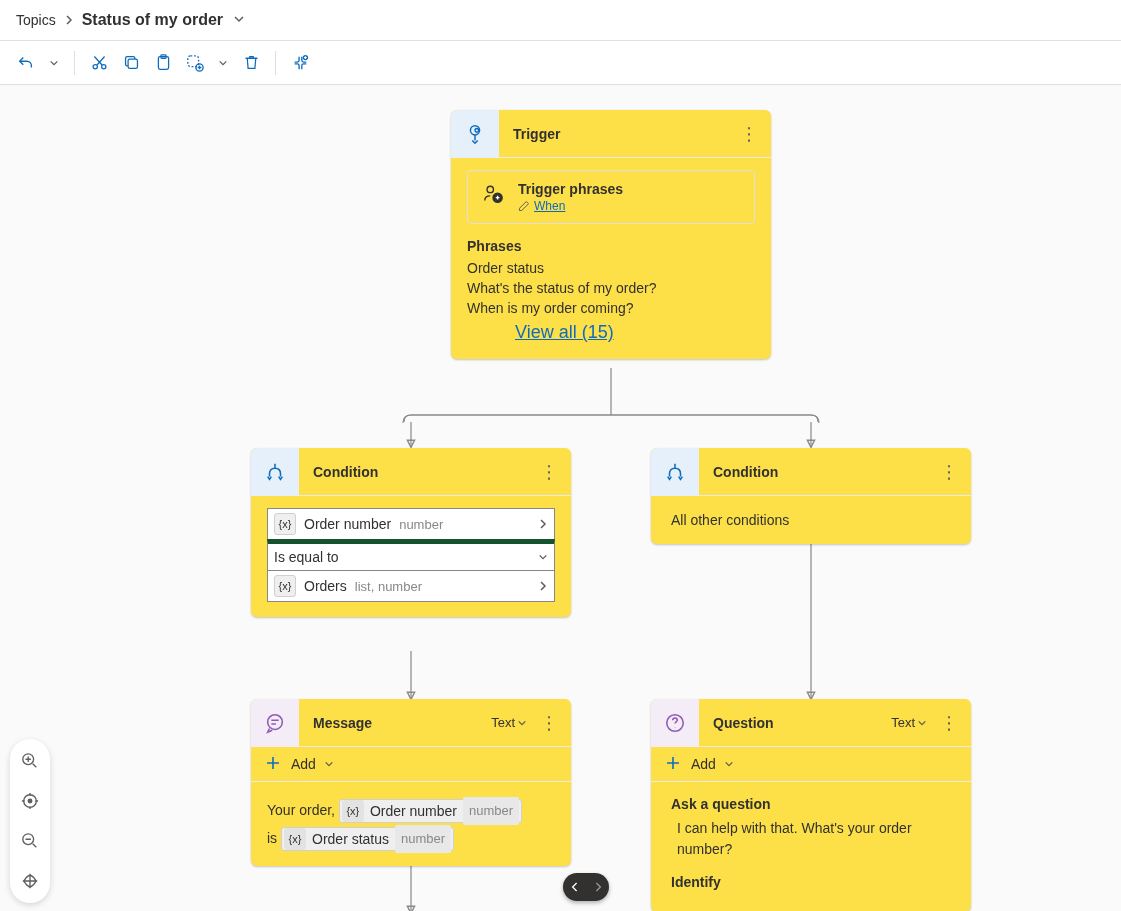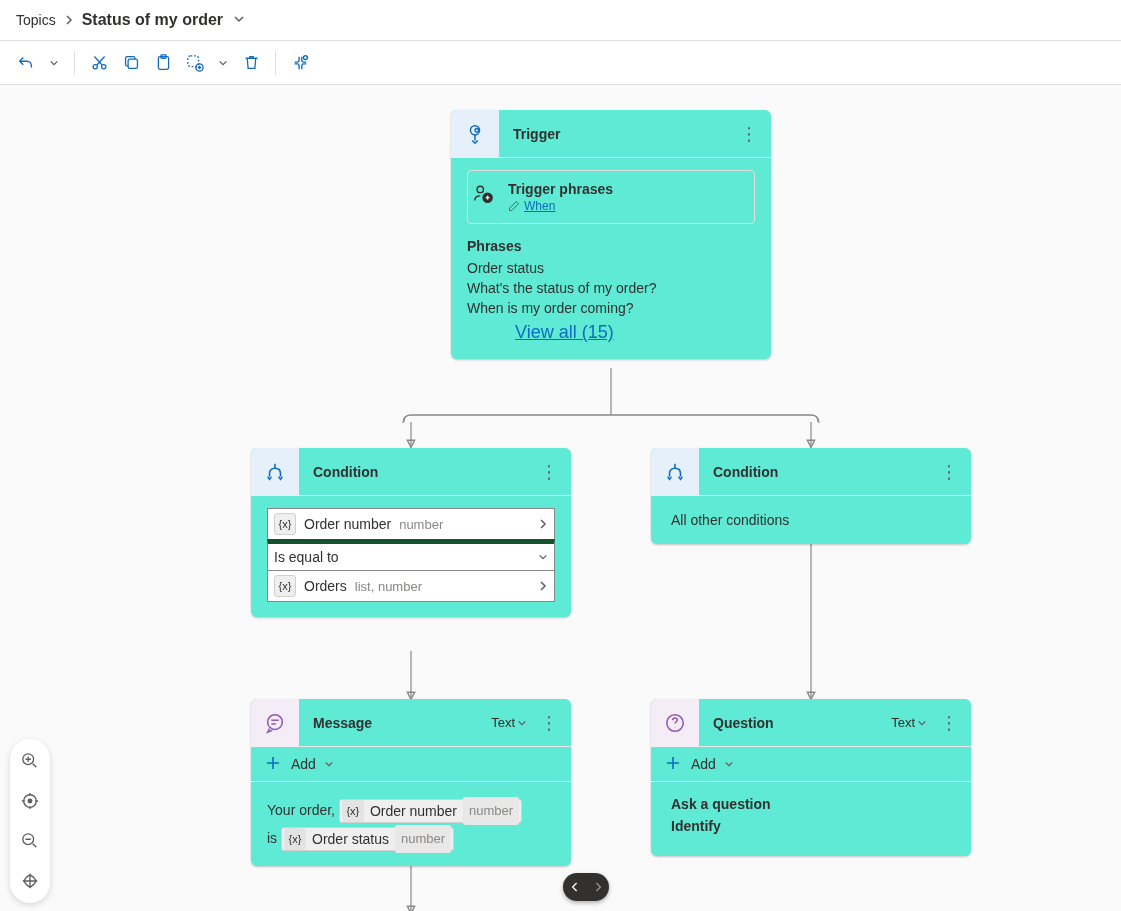--- a/index.html
+++ b/index.html
@@ -62,21 +62,21 @@
     position: absolute;
     top: 85px; left: 0; right: 0; bottom: 0;
     background: #fafafa;
     overflow: hidden;
   }
   
   
   .node {
     position: absolute;
     width: 320px;
-    background: #5eead4;
+    background: #fde047;
     border-radius: 6px;
     box-shadow: 0 1px 3px rgba(0,0,0,.08), 0 1px 2px rgba(0,0,0,.15);
   }
   .node-header {
     display: flex;
     align-items: center;
     height: 48px;
     padding: 0 12px 0 0;
     border-bottom: 1px solid #edebe9;
   }
@@ -111,21 +111,21 @@
     cursor: pointer;
   }
   .type-tag svg { margin-left: 2px; }
   .node-body { padding: 12px 16px 16px; }
   
   
   .trigger-icon { background: #e5f0fb; }
   .trigger-phrases-box {
     border: 1px solid #e1dfdd;
     border-radius: 4px;
-    padding: 10px 4px;
+    padding: 10px 14px;
     display: flex;
     align-items: flex-start;
     gap: 12px;
   }
   .tpb-icon { flex: 0 0 24px; margin-top: 2px; }
   .tpb-title { font-weight: 600; font-size: 14px; }
   .tpb-edit { font-size: 12px; display: flex; align-items: center; gap: 4px; margin-top: 2px; }
   .tpb-edit svg { color: #605e5c; }
   .phrases-label { font-weight: 600; margin-top: 14px; margin-bottom: 4px; }
   .phrase-item { padding: 2px 0; font-size: 14px; color: #323130; }
@@ -527,20 +527,21 @@
             <path d="M8 2v12M2 8h12" stroke="#0f6cbd" stroke-width="1.6"></path>
           </svg>
       </span>
       <span>Add</span>
       <svg width="10" height="10" viewBox="0 0 12 12">
           <path d="M2 4l4 4 4-4" stroke="#605e5c" stroke-width="1.5" fill="none"></path>
         </svg>
     </div>
     <div class="q-body">
       <div class="q-label">Ask a question</div>
+      <div class="q-text">I can help with that. What's your order number?</div>
       <div class="q-label">Identify</div>
     </div>
   </div>
 
   <div class="nav-pill" style="left:563px; top:788px;">
     <span>
       <svg width="8" height="10" viewBox="0 0 10 12">
           <path d="M7 1L2 6l5 5" stroke="#fff" stroke-width="1.6" fill="none"></path>
         </svg>
     </span>

